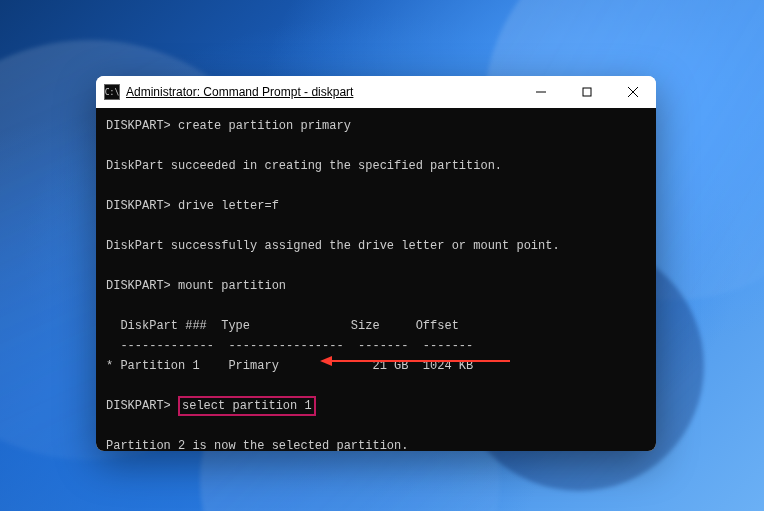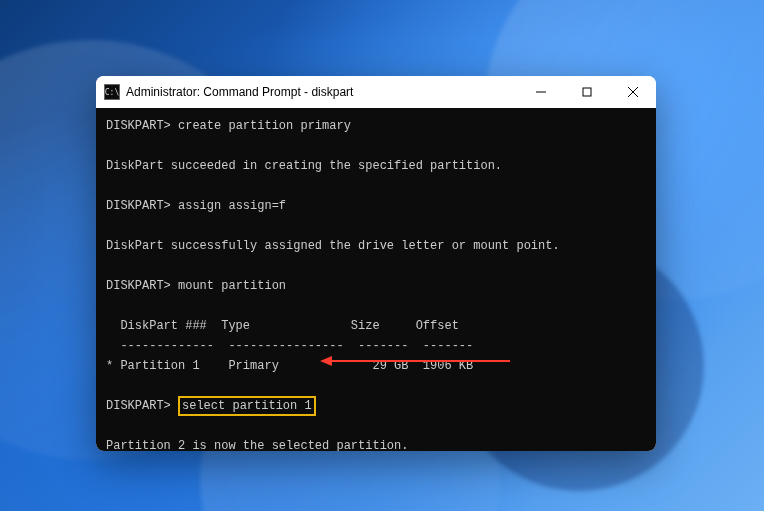--- a/index.html
+++ b/index.html
@@ -57,20 +57,21 @@
       border: 1px solid #666;
       margin-right: 6px;
       display: flex; align-items: center; justify-content: center;
       font-size: 8px; color: #ccc;
       font-family: monospace;
     }
     .title-text {
       font-size: 12px;
       color: #000;
       flex: 1;
+      text-decoration: underline;
     }
     .win-controls { display: flex; height: 100%; }
     .win-btn {
       width: 46px; height: 32px;
       display: flex; align-items: center; justify-content: center;
       font-size: 10px;
       color: #000;
       cursor: pointer;
     }
     .win-btn svg { width: 10px; height: 10px; }
@@ -80,21 +81,21 @@
       background: #0c0c0c;
       padding: 8px 10px;
       font-family: Consolas, "Courier New", monospace;
       font-size: 12px;
       line-height: 20px;
       color: #cccccc;
       white-space: pre;
       overflow: hidden;
     }
     .highlight-box {
-      border: 2px solid #eab308;
+      border: 2px solid #be185d;
       padding: 0 2px;
       display: inline-block;
       line-height: 16px;
     }
     .arrow-svg {
       position: absolute;
     }
   </style>
 </head>
 <body>
@@ -126,29 +127,29 @@
             <line x1="0" y1="0" x2="10" y2="10" stroke="currentColor" stroke-width="1"></line>
             <line x1="10" y1="0" x2="0" y2="10" stroke="currentColor" stroke-width="1"></line>
           </svg>
       </div>
     </div>
   </div>
   <div class="terminal"><span>DISKPART&gt;</span> <span>create partition primary</span>
 
 <span>DiskPart succeeded in creating the specified partition.</span>
 
-<span>DISKPART&gt;</span> <span>assign assign=f</span>
+<span>DISKPART&gt;</span> <span>drive letter=f</span>
 
 <span>DiskPart successfully assigned the drive letter or mount point.</span>
 
 <span>DISKPART&gt;</span> <span>mount partition</span>
 
 <span>  DiskPart ###  Type              Size     Offset</span>
 <span>  -------------  ----------------  -------  -------</span>
-<span>* Partition 1    Primary             29 GB  1906 KB</span>
+<span>* Partition 1    Primary             21 GB  1024 KB</span>
 
 <span>DISKPART&gt;</span> <span class="highlight-box">select partition 1</span>
 
 <span>Partition 2 is now the selected partition.</span>
 
 </div>
 </div>
 
 <svg class="arrow-svg" style="left:320px; top:354px; width:190px; height:14px;">
   <line x1="190" y1="7" x2="10" y2="7" stroke="#ff3b2f" stroke-width="2"></line>

